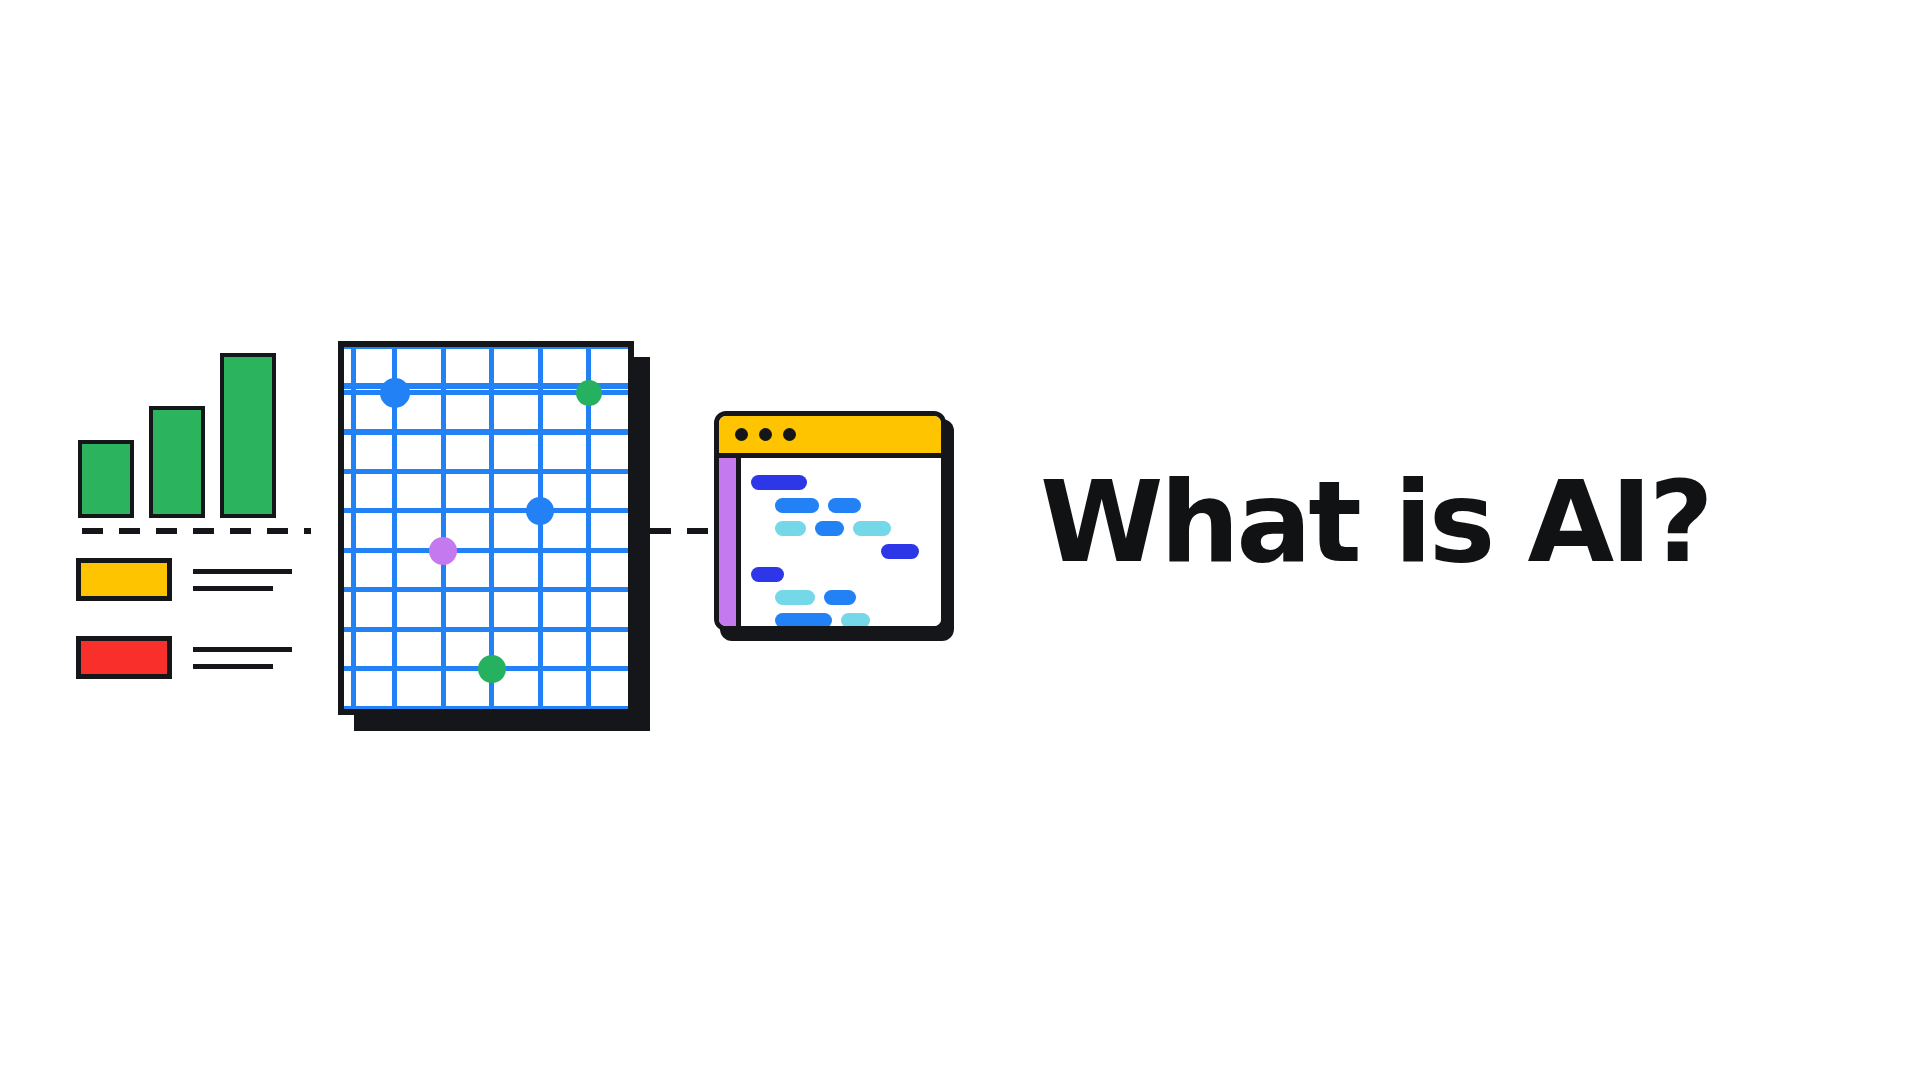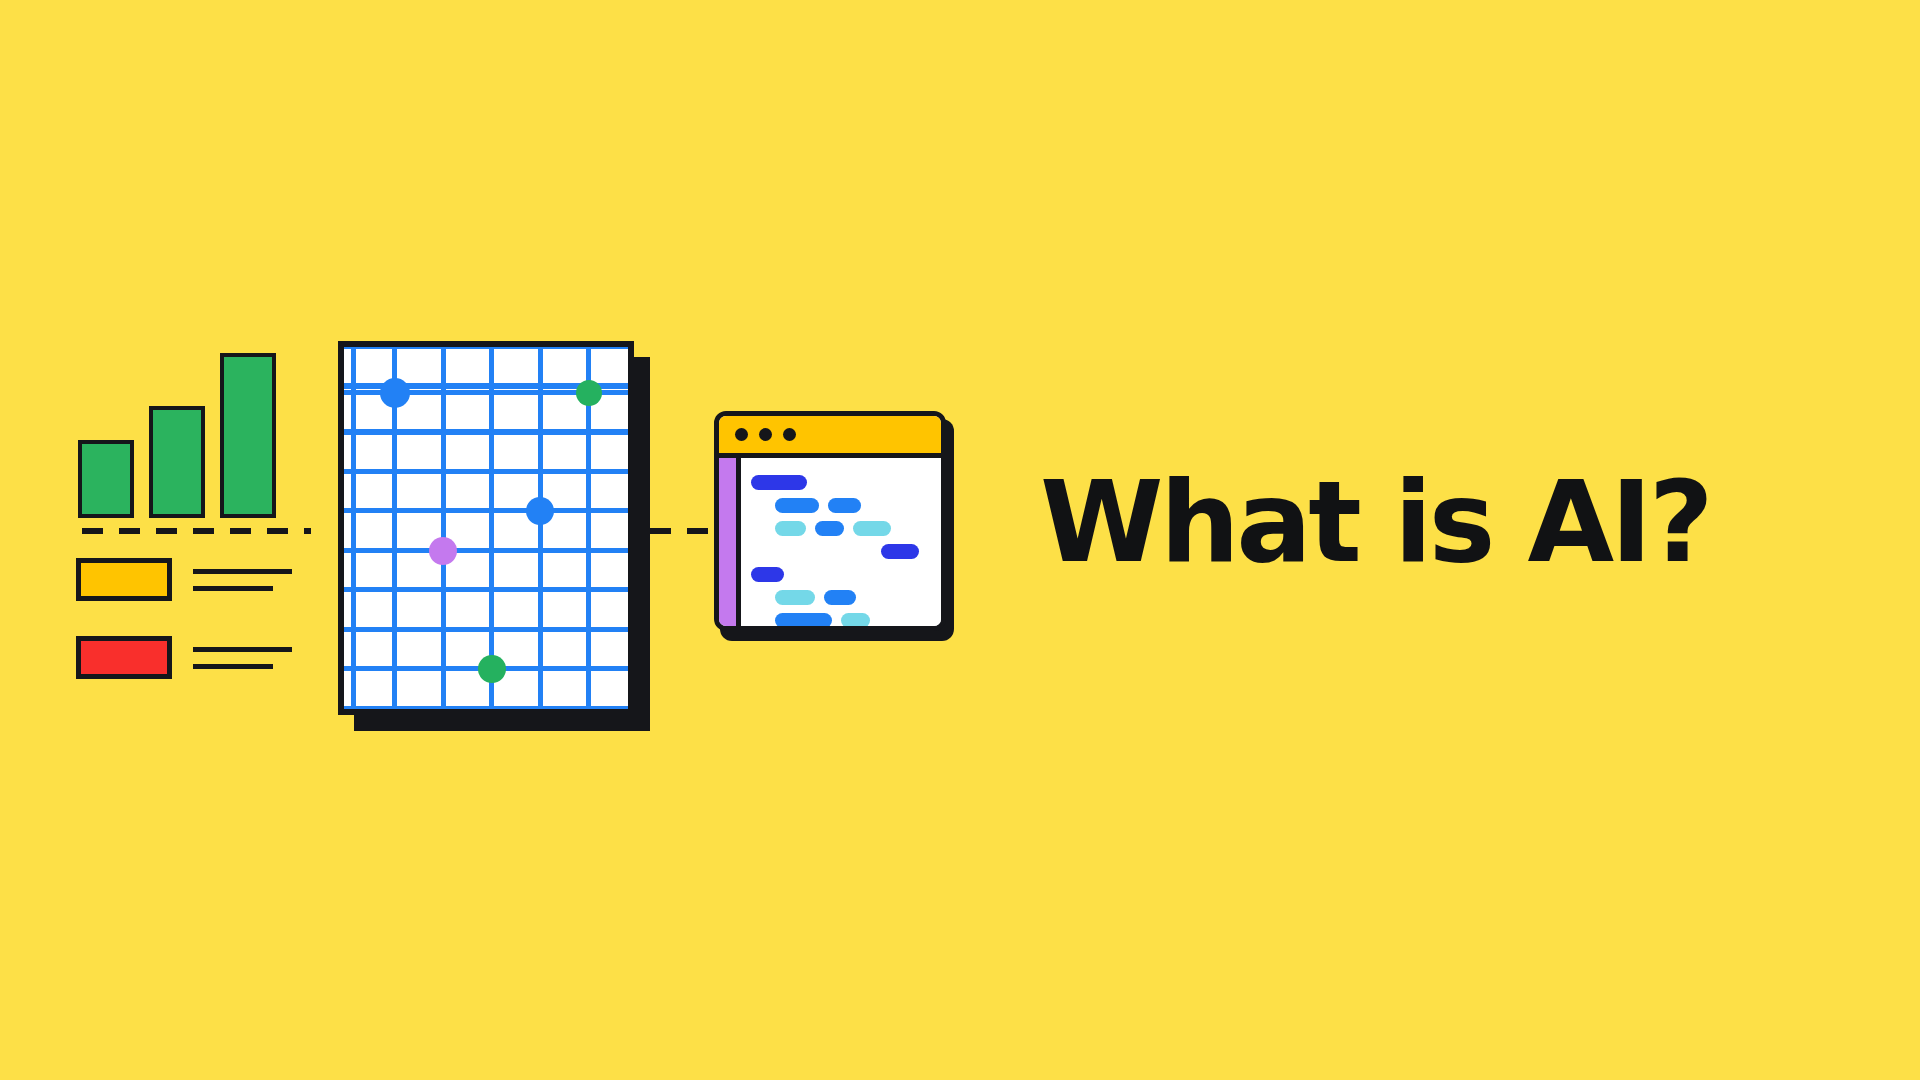--- a/index.html
+++ b/index.html
@@ -5,21 +5,21 @@
   * { margin:0; padding:0; box-sizing:border-box; }
   html, body {
     width:1920px; height:1080px;
     background:#e8eaec;
     font-family:"Liberation Sans", sans-serif;
     overflow:hidden;
   }
   #stage {
     position:relative;
     width:1920px; height:1080px;
-    background:#fde047;
+    background:#ffffff;
   }
 
   
   #bar-chart-group { position:absolute; left:78px; top:338px; width:210px; height:180px; }
   .bar {
     position:absolute; bottom:0;
     border:4px solid #15161a;
     background:#2bb35e;
   }
   #bar-1 { left:0px;   width:56px; height:78px; }

